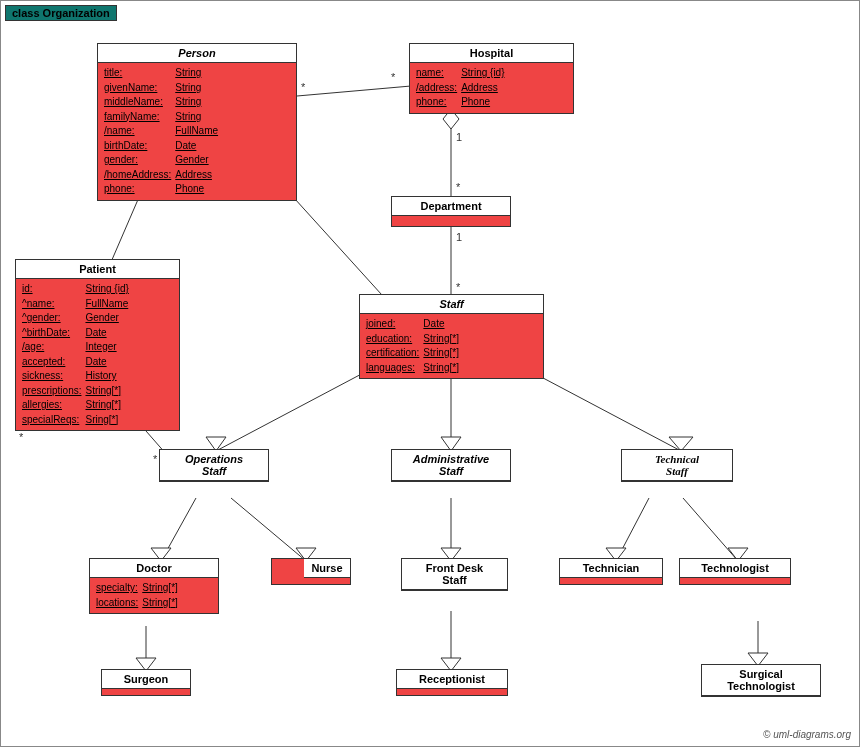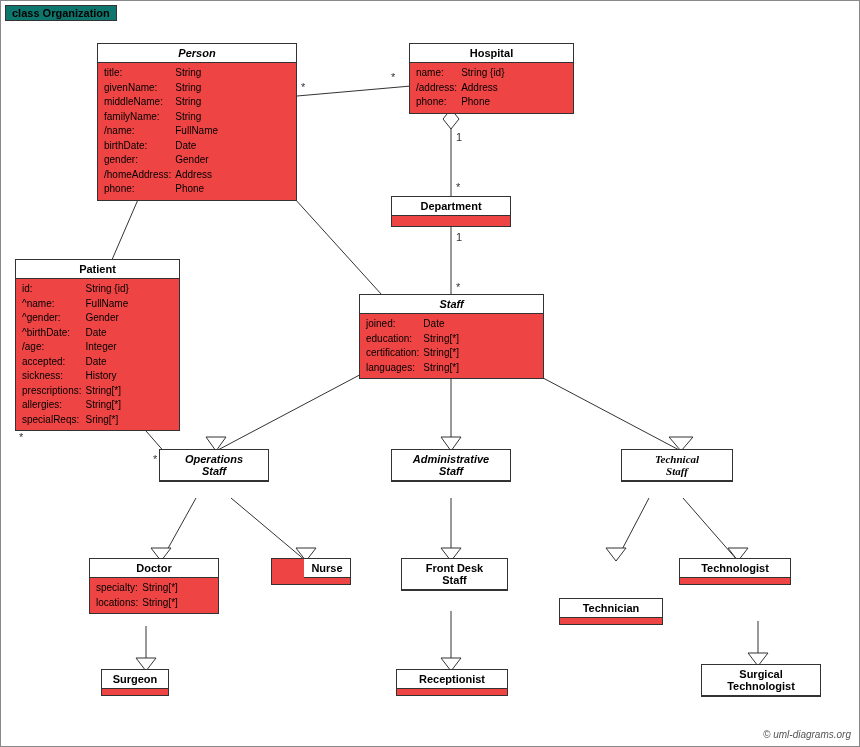--- a/index.html
+++ b/index.html
@@ -40,20 +40,21 @@
       font-size: 10px;
       line-height: 1.45;
     }
     .class-body table {
       border-collapse: collapse;
     }
     .class-body td {
       padding: 0 4px 0 0;
       white-space: nowrap;
       vertical-align: top;
+      text-decoration: underline;
     }
     .frame-label {
       position: absolute;
       top: 4px;
       left: 4px;
       font-size: 11px;
       font-weight: bold;
       border: 1px solid #333;
       padding: 1px 6px;
       background: #0f766e;
@@ -329,31 +330,31 @@
   <div class="class-box" style="left:270px; top:557px; width:80px;padding-left:32px;">
     <div class="class-header">Nurse</div>
     <div class="class-body" style="min-height:6px;"></div>
   </div>
 
   <div class="class-box" style="left:400px; top:557px; width:107px;">
     <div class="class-header" style="white-space:pre-line;">Front Desk
 Staff</div>
   </div>
 
-  <div class="class-box" style="left:558px; top:557px; width:104px;margin-top:40px;">
+  <div class="class-box" style="left:558px; top:557px; width:104px;">
     <div class="class-header">Technician</div>
     <div class="class-body" style="min-height:6px;"></div>
   </div>
 
   <div class="class-box" style="left:678px; top:557px; width:112px;">
     <div class="class-header">Technologist</div>
     <div class="class-body" style="min-height:6px;"></div>
   </div>
 
-  <div class="class-box" style="left:100px; top:668px; width:68px;">
+  <div class="class-box" style="left:100px; top:668px; width:90px;">
     <div class="class-header">Surgeon</div>
     <div class="class-body" style="min-height:6px;"></div>
   </div>
 
   <div class="class-box" style="left:395px; top:668px; width:112px;">
     <div class="class-header">Receptionist</div>
     <div class="class-body" style="min-height:6px;"></div>
   </div>
 
   <div class="class-box" style="left:700px; top:663px; width:120px;">

